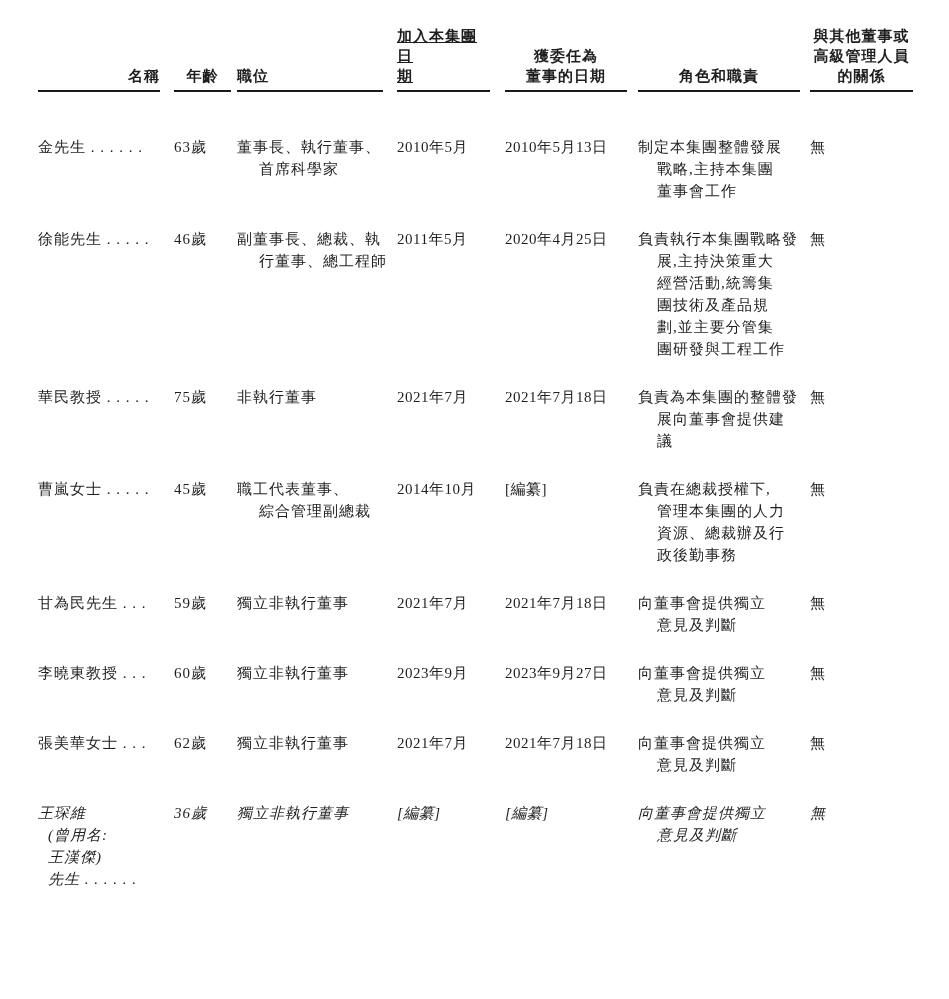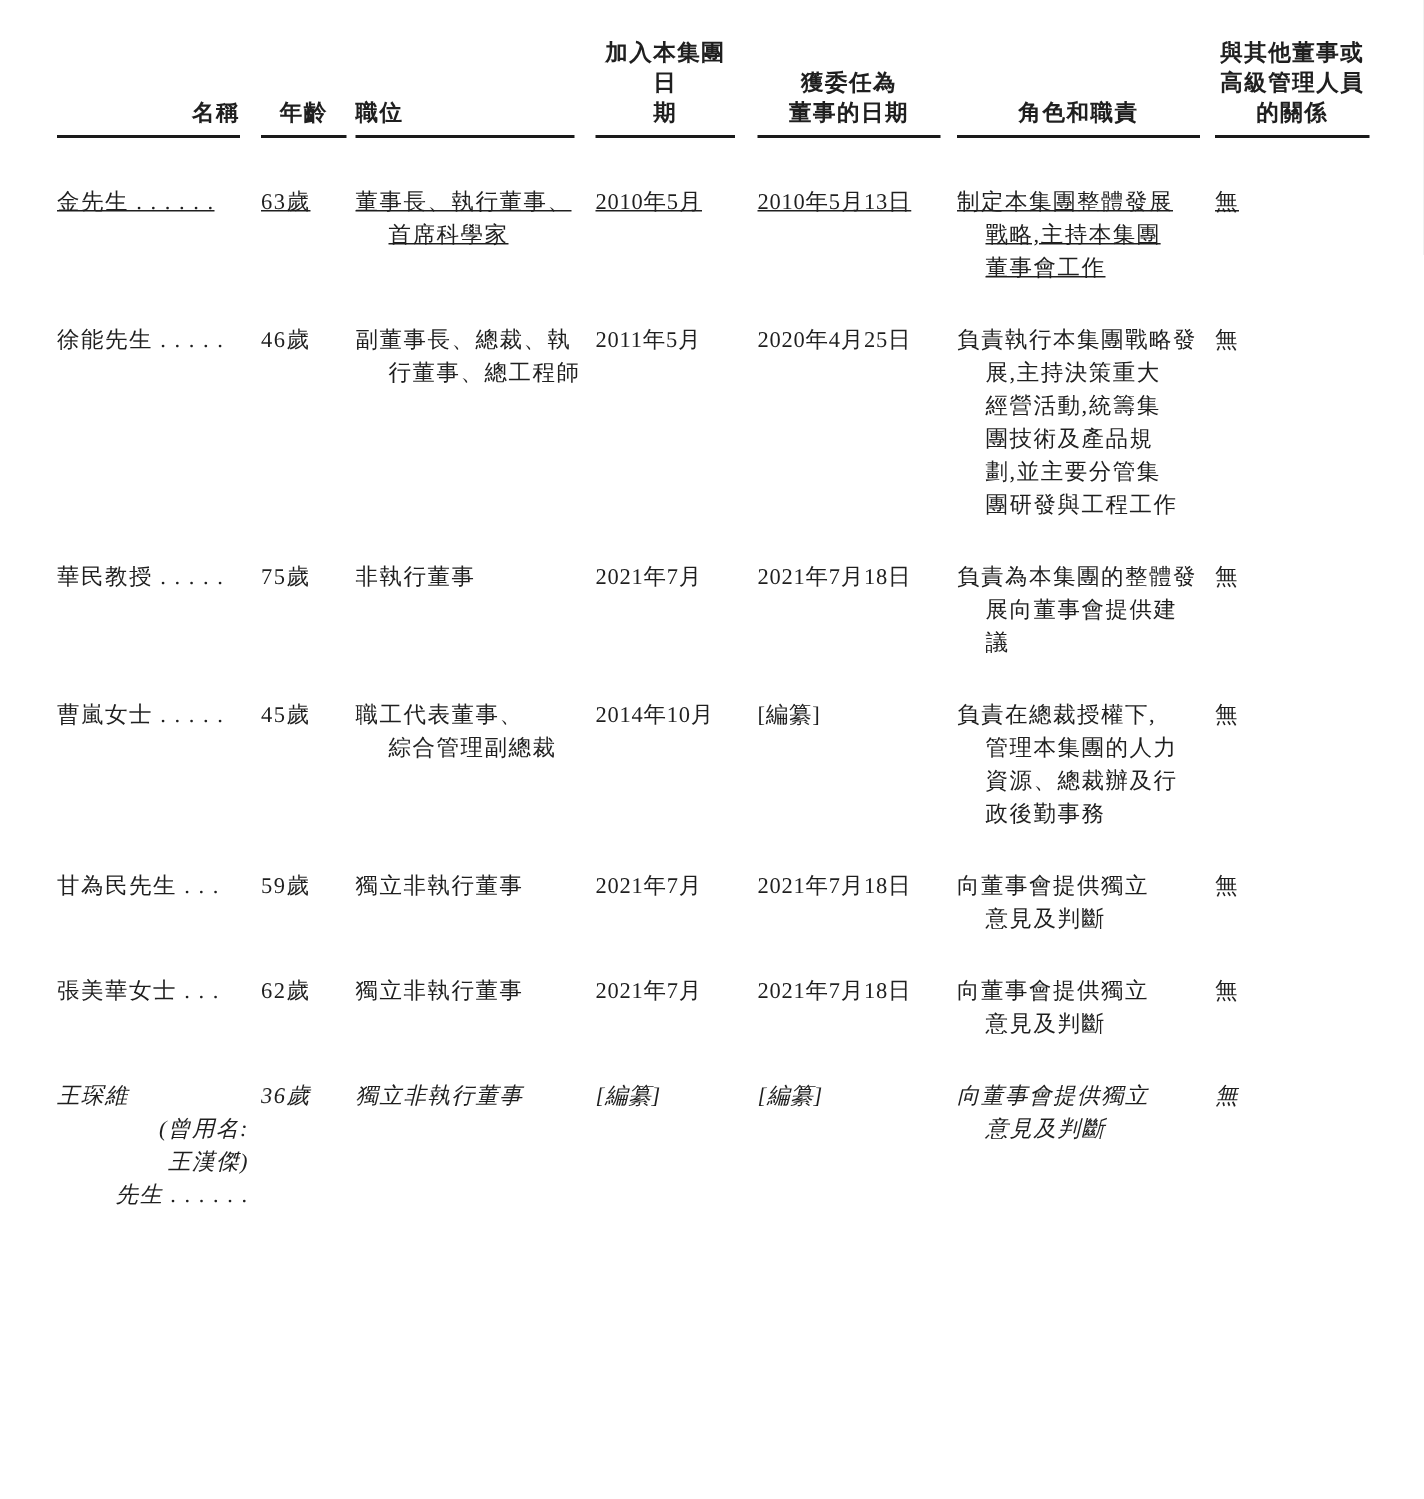--- a/index.html
+++ b/index.html
@@ -41,38 +41,38 @@
     text-align:left;
     padding:0;
   }
   .th-inner{
     border-bottom:2.5px solid var(--rule);
     padding-bottom:4px;
   }
   th.col-name .th-inner{width:122px;text-align:right;}
   th.col-age .th-inner{width:57px;text-align:center;}
   th.col-position .th-inner{width:146px;text-align:left;}
-  th.col-join_date .th-inner{width:93px;text-align:center;}
+  th.col-join_date .th-inner{width:93px;text-align:left;text-decoration:underline;}
   th.col-appointment_date .th-inner{width:122px;text-align:center;}
   th.col-role .th-inner{width:162px;text-align:center;}
   th.col-relationship .th-inner{width:103px;text-align:center;}
 
   td{
     vertical-align:top;
     font-size:15px;
     line-height:22px;
     letter-spacing:1px;
     text-align:left;
     padding:0 8px 26px 0;
   }
-  tbody tr:first-child td{padding-top:32px;text-decoration:underline;}
+  tbody tr:first-child td{padding-top:44px;}
   tbody tr:last-child td{padding-bottom:0;font-style:italic;}
 
   td .cont{padding-left:19px;}
-  td.col-name .cont{padding-left:10px;text-align:right;}
+  td.col-name .cont{padding-left:10px;}
   td.col-position .cont{padding-left:22px;}
   td.col-join_date, td.col-appointment_date{letter-spacing:0.5px;margin-left:28px;}
 </style>
 </head>
 <body>
 
 <div class="page">
   <table class="directors">
     <colgroup>
       <col class="c-name">
@@ -253,20 +253,44 @@
           <td class="col-role">
             <div class="first">向董事會提供獨立</div>
             <div class="cont">意見及判斷</div>
           </td>
           <td class="col-relationship">
             <div class="first">無</div>
           </td>
         </tr>
         <tr>
           <td class="col-name">
+            <div class="first">李曉東教授 . . .</div>
+          </td>
+          <td class="col-age">
+            <div class="first">60歲</div>
+          </td>
+          <td class="col-position">
+            <div class="first">獨立非執行董事</div>
+          </td>
+          <td class="col-join_date">
+            <div class="first">2023年9月</div>
+          </td>
+          <td class="col-appointment_date">
+            <div class="first">2023年9月27日</div>
+          </td>
+          <td class="col-role">
+            <div class="first">向董事會提供獨立</div>
+            <div class="cont">意見及判斷</div>
+          </td>
+          <td class="col-relationship">
+            <div class="first">無</div>
+          </td>
+        </tr>
+        <tr>
+          <td class="col-name">
             <div class="first">張美華女士 . . .</div>
           </td>
           <td class="col-age">
             <div class="first">62歲</div>
           </td>
           <td class="col-position">
             <div class="first">獨立非執行董事</div>
           </td>
           <td class="col-join_date">
             <div class="first">2021年7月</div>

